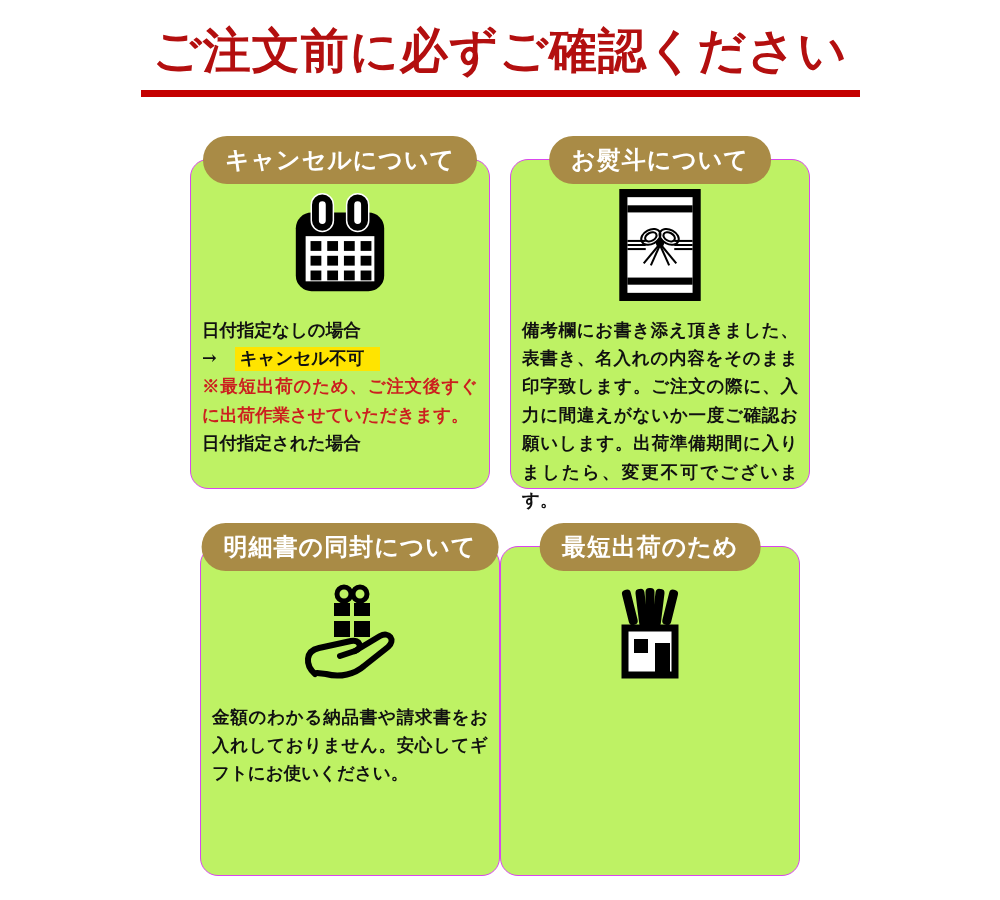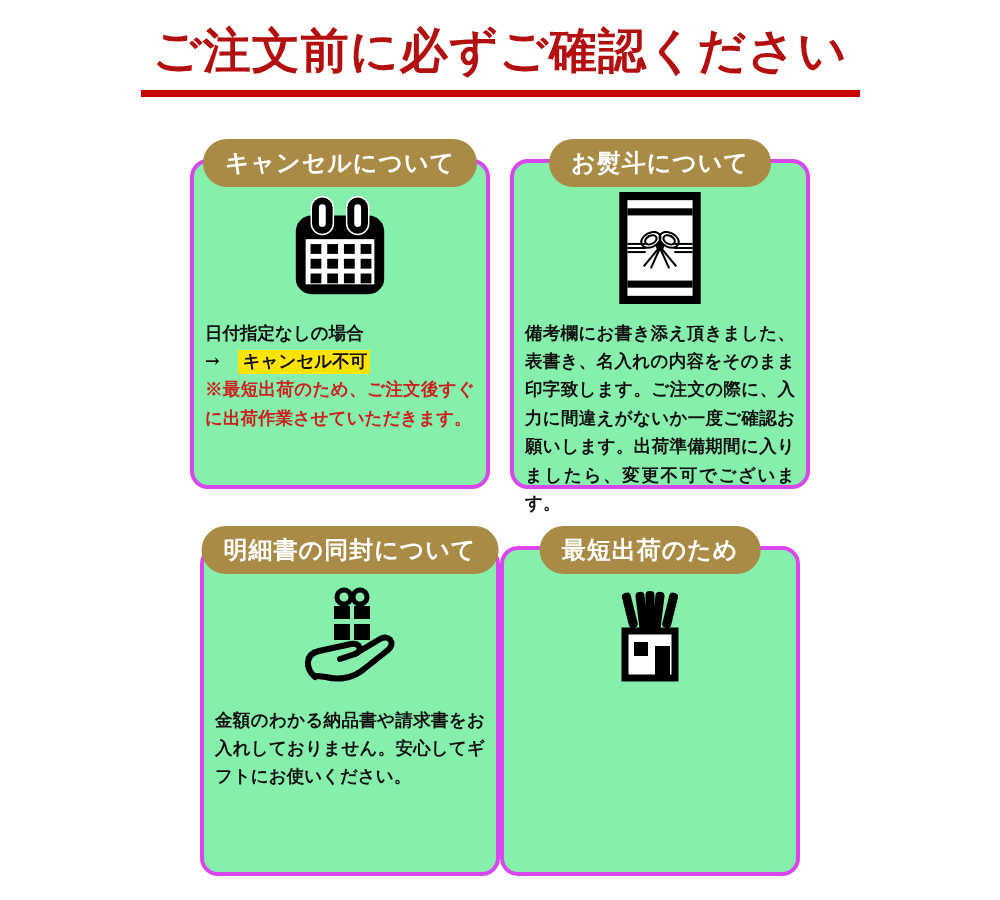--- a/index.html
+++ b/index.html
@@ -13,40 +13,40 @@
     display:inline-block;margin:0;font-size:48px;font-weight:bold;
     color:#b30f0f;letter-spacing:1px;line-height:1.1;
     border-bottom:7px solid #c40000;padding:0 12px 13px 12px;
   }
   
   .row{display:flex;justify-content:center;}
   .row1{gap:20px;margin-top:62px;}
   .row2{margin-top:57px;}
   .card{
     position:relative;width:300px;height:330px;box-sizing:border-box;
-    border:4px solid #d946ef;border-radius:18px;background:#86efac;
+    border:1px solid #d946ef;border-radius:18px;background:#bef264;
   }
   .pill{
     position:absolute;top:-24px;left:50%;transform:translateX(-50%);
     background:#a98b46;color:#ffffff;font-size:24px;font-weight:bold;
     padding:8px 22px;border-radius:26px;white-space:nowrap;letter-spacing:1px;
   }
   .icon-area{
     height:142px;margin-top:14px;
     display:flex;align-items:center;justify-content:center;
   }
   .body{
     padding:0 11px;font-size:17.5px;line-height:1.62;color:#111;
     font-weight:700;text-align:justify;
   }
   .body p{margin:0;}
   .arrow-line{margin:2px 0 9px 24px;text-align:left;}
   .arrow{margin-right:18px;}
   .note{color:#cc1f1f;margin:4px 0 9px 0;}
-  .hl{background:#ffe400;padding:1px 3px 3px 5px;}
+  .hl{background:#ffe400;padding:1px 16px 3px 5px;}
   svg{display:block;}
 </style>
 </head>
 <body>
 
 <div>
 
   <header class="hdr">
     <h1>ご注文前に必ずご確認ください</h1>
   </header>
@@ -76,20 +76,21 @@
               <rect x="42" y="81" width="11" height="10"></rect>
               <rect x="59" y="81" width="11" height="10"></rect>
               <rect x="76" y="81" width="11" height="10"></rect>
           </g>
         </svg>
       </div>
       <div class="body">
         <p>日付指定なしの場合</p>
         <p class="arrow-line"><span class="arrow">→</span><span class="hl">キャンセル不可</span></p>
         <p class="note">※最短出荷のため、ご注文後すぐに出荷作業させていただきます。</p>
+        <p>日付指定された場合</p>
       </div>
     </article>
 
     <article class="card">
       <div class="pill">お熨斗について</div>
       <div class="icon-area">
         <svg width="102" height="114" viewBox="0 0 100 112" aria-hidden="true">
           <rect x="14" y="5" width="72" height="102" fill="#fff" stroke="#000" stroke-width="8"></rect>
           <rect x="18" y="17" width="64" height="7" fill="#000"></rect>
           <rect x="18" y="88" width="64" height="7" fill="#000"></rect>

